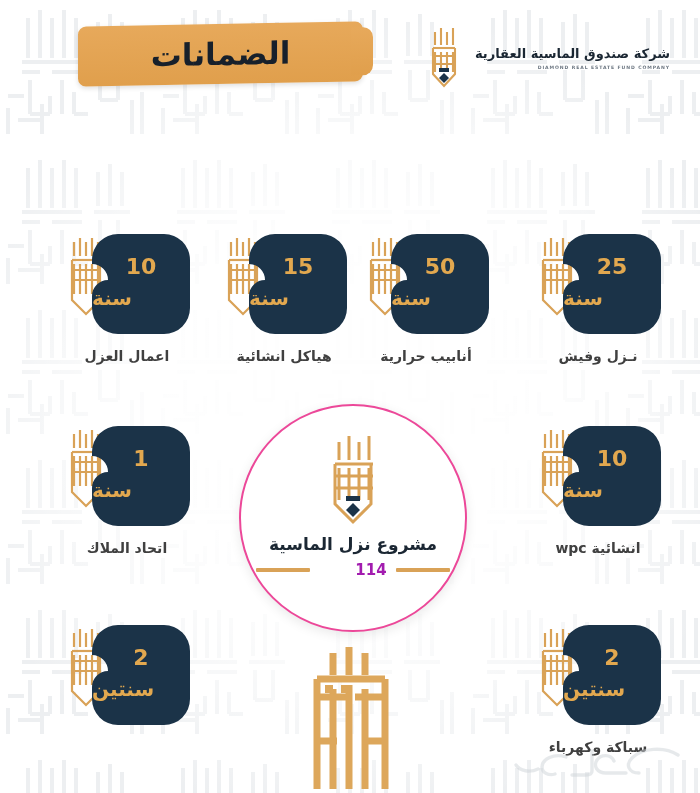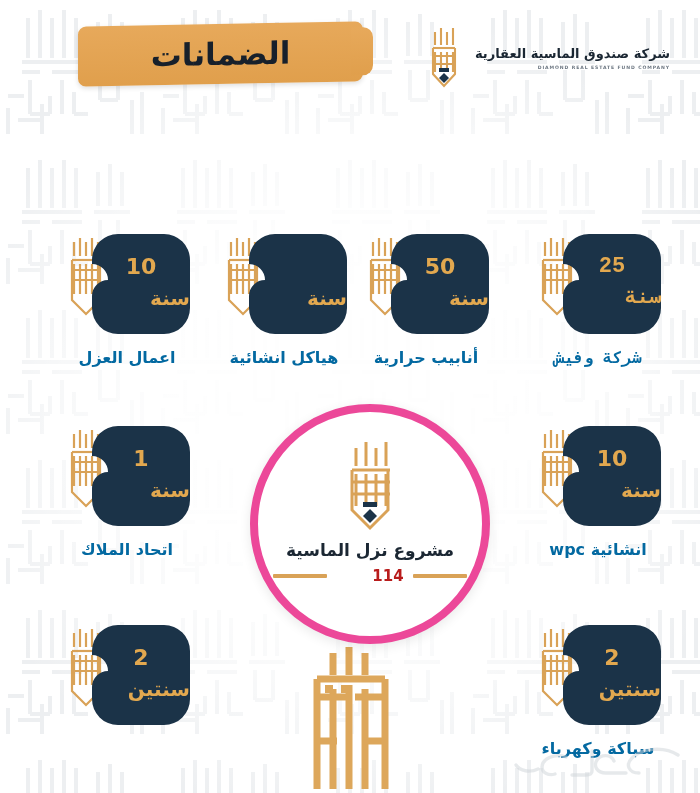--- a/index.html
+++ b/index.html
@@ -64,49 +64,49 @@
   .card{position:absolute;width:150px;}
   .card-badge{position:relative;width:126px;height:104px;margin:0 auto;}
   .card-blob{position:absolute;left:28px;top:0;width:98px;height:100px;}
   .card-orn{position:absolute;left:0;top:2px;width:44px;height:92px;}
   .card-num{
     position:absolute;left:28px;top:22px;width:98px;text-align:center;
     color:#e2a84f;font-size:22px;font-weight:700;line-height:1;
     direction:ltr;
   }
   .card-unit{
-    position:absolute;left:28px;top:54px;width:98px;text-align:right;
+    position:absolute;left:28px;top:54px;width:98px;text-align:left;
     color:#e2a84f;font-size:20px;font-weight:700;line-height:1;
   }
   .card-caption{
     margin-top:10px;text-align:center;
-    color:#0369a1;font-size:16px;font-weight:700;white-space:nowrap;
+    color:#404040;font-size:14px;font-weight:700;white-space:nowrap;
   }
 
   
   .center-circle{
-    position:absolute;left:250px;top:404px;width:224px;height:224px;
+    position:absolute;left:239px;top:404px;width:224px;height:224px;
     border-radius:50%;background:#ffffff;
-    border:8px solid #ec4899;
+    border:2px solid #ec4899;
     box-shadow:0 3px 12px rgba(0,0,0,.09);
     z-index:8;
     text-decoration:underline;
   }
   .center-mark{position:absolute;left:50%;top:28px;transform:translateX(-50%);width:64px;height:94px;}
   .center-name{
     position:absolute;left:0;top:128px;width:100%;text-align:center;
     color:#1b2733;font-size:17px;font-weight:700;
   }
   .center-num-row{
     position:absolute;left:0;top:155px;width:100%;
     display:flex;align-items:center;justify-content:center;gap:9px;
   }
   .dash{width:54px;height:4px;background:#d9a košt;}
   .dash{width:54px;height:4px;background:#d9a257;border-radius:1px;}
-  .center-num{color:#b91c1c;font-size:15px;font-weight:700;direction:ltr;margin-left:36px;}
+  .center-num{color:#a21caf;font-size:15px;font-weight:700;direction:ltr;margin-left:36px;}
 
   
   .bottom-orn{position:absolute;left:303px;top:645px;width:96px;height:148px;z-index:6;}
 
   
   .haraj{position:absolute;right:12px;bottom:8px;width:180px;height:46px;opacity:.5;z-index:9;}
 </style>
 </head>
 <body>
 
@@ -184,20 +184,21 @@
           <path d="M10 6 v14 M16 2 v18 M22 6 v14 M28 2 v18 M34 6 v14"></path>
           <path d="M8 24 h28"></path>
           <path d="M10 28 v30 M16 28 v30 M22 28 v30 M28 28 v30 M34 28 v30"></path>
           <path d="M8 34 h28 M8 44 h28"></path>
           <path d="M8 24 v40 l14 14 l14 -14 v-40"></path>
         </g>
       </svg>
       <svg class="card-blob" viewBox="0 0 98 100" aria-hidden="true">
         <path d="M26 0 H72 A26 26 0 0 1 98 26 V74 A26 26 0 0 1 72 100 H26 A26 26 0 0 1 0 74 V62 A16 16 0 0 1 16 46 A16 16 0 0 0 0 30 V26 A26 26 0 0 1 26 0 Z" fill="#1b3348"></path>
       </svg>
+      <div class="card-num">15</div>
       <div class="card-unit">سنة</div>
     </div>
     <div class="card-caption">هياكل انشائية</div>
   </div>
 
   <div class="card" style="left:351px;top:234px;">
     <div class="card-badge">
       <svg class="card-orn" viewBox="0 0 44 92" aria-hidden="true">
         <g fill="none" stroke="#d9a257" stroke-width="2.2">
           <path d="M10 6 v14 M16 2 v18 M22 6 v14 M28 2 v18 M34 6 v14"></path>
@@ -209,38 +210,38 @@
       </svg>
       <svg class="card-blob" viewBox="0 0 98 100" aria-hidden="true">
         <path d="M26 0 H72 A26 26 0 0 1 98 26 V74 A26 26 0 0 1 72 100 H26 A26 26 0 0 1 0 74 V62 A16 16 0 0 1 16 46 A16 16 0 0 0 0 30 V26 A26 26 0 0 1 26 0 Z" fill="#1b3348"></path>
       </svg>
       <div class="card-num">50</div>
       <div class="card-unit">سنة</div>
     </div>
     <div class="card-caption">أنابيب حرارية</div>
   </div>
 
-  <div class="card" style="left:523px;top:234px;font-family:Liberation Mono, monospace;">
+  <div class="card" style="left:523px;top:234px;">
     <div class="card-badge">
       <svg class="card-orn" viewBox="0 0 44 92" aria-hidden="true">
         <g fill="none" stroke="#d9a257" stroke-width="2.2">
           <path d="M10 6 v14 M16 2 v18 M22 6 v14 M28 2 v18 M34 6 v14"></path>
           <path d="M8 24 h28"></path>
           <path d="M10 28 v30 M16 28 v30 M22 28 v30 M28 28 v30 M34 28 v30"></path>
           <path d="M8 34 h28 M8 44 h28"></path>
           <path d="M8 24 v40 l14 14 l14 -14 v-40"></path>
         </g>
       </svg>
       <svg class="card-blob" viewBox="0 0 98 100" aria-hidden="true">
         <path d="M26 0 H72 A26 26 0 0 1 98 26 V74 A26 26 0 0 1 72 100 H26 A26 26 0 0 1 0 74 V62 A16 16 0 0 1 16 46 A16 16 0 0 0 0 30 V26 A26 26 0 0 1 26 0 Z" fill="#1b3348"></path>
       </svg>
       <div class="card-num">25</div>
       <div class="card-unit">سنة</div>
     </div>
-    <div class="card-caption">شركة وفيش</div>
+    <div class="card-caption">نـزل وفيش</div>
   </div>
 
   <div class="card" style="left:52px;top:426px;">
     <div class="card-badge">
       <svg class="card-orn" viewBox="0 0 44 92" aria-hidden="true">
         <g fill="none" stroke="#d9a257" stroke-width="2.2">
           <path d="M10 6 v14 M16 2 v18 M22 6 v14 M28 2 v18 M34 6 v14"></path>
           <path d="M8 24 h28"></path>
           <path d="M10 28 v30 M16 28 v30 M22 28 v30 M28 28 v30 M34 28 v30"></path>
           <path d="M8 34 h28 M8 44 h28"></path>

